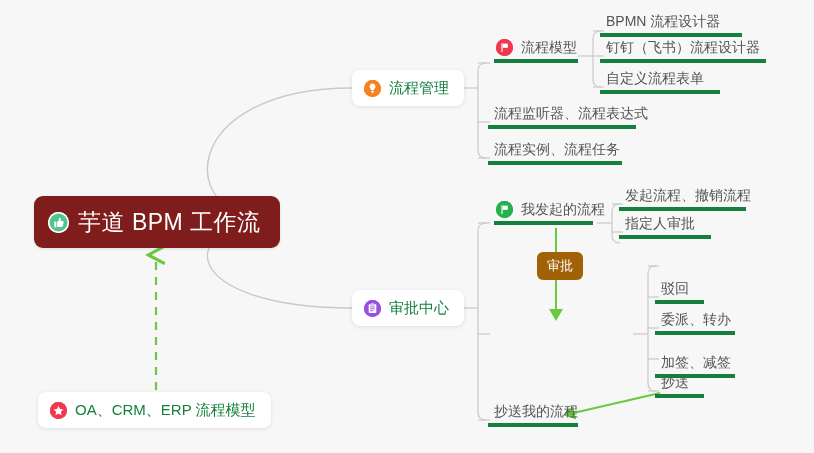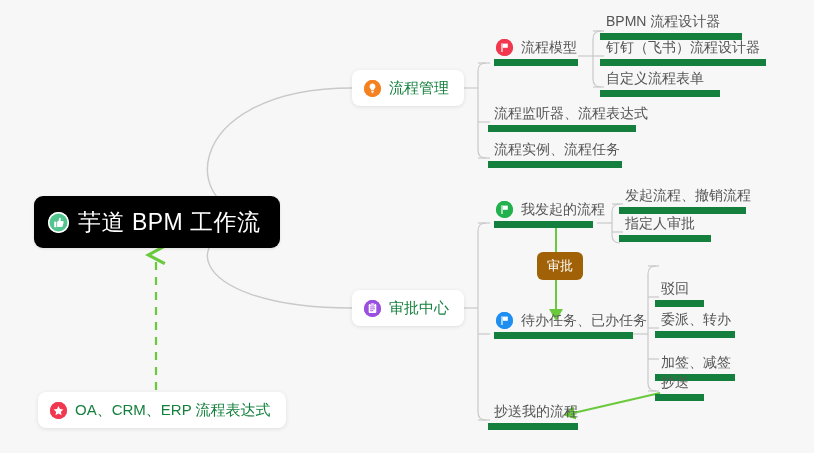--- a/index.html
+++ b/index.html
@@ -10,21 +10,21 @@
     overflow: hidden;
   }
   #canvas { position: relative; width: 814px; height: 453px; }
 
   svg.wires { position: absolute; left:0; top:0; width:814px; height:453px; pointer-events:none; }
 
   
   .root-node {
     position: absolute; left: 34px; top: 196px;
     width: 246px; height: 52px;
-    background: #000000;
+    background: #7f1d1d;
     border-radius: 9px;
     display: flex; align-items: center;
     padding-left: 14px;
     box-shadow: 0 1px 3px rgba(0,0,0,0.10);
   }
   .root-label {
     color: #ffffff; font-size: 23px; letter-spacing: .5px;
     margin-left: 9px; white-space: nowrap;
   }
 
@@ -42,21 +42,21 @@
 
   #node-process-mgmt { left: 352px; top: 70px; }
   #node-approval-center { left: 352px; top: 290px; }
   #node-integration { left: 38px; top: 392px; }
 
   
   .leaf {
     position: absolute;
     display: flex; align-items: flex-end;
     padding: 0 6px 3px 6px;
-    border-bottom: 7px solid #15803d;
+    border-bottom: 4px solid #15803d;
     white-space: nowrap;
   }
   .leaf .txt { font-size: 14px; color: #555; line-height: 18px; }
   .leaf.icon-leaf { padding-left: 2px; }
   .leaf .txt.withicon { margin-left: 8px; }
 
   
   .cicon { width: 17px; height: 17px; border-radius: 50%; flex: 0 0 auto;
            display:flex; align-items:center; justify-content:center; }
   .cicon svg { display:block; }
@@ -215,30 +215,20 @@
   </div>
 
   <div class="leaf" style="left:619px; top:186px; width:127px;">
     <span class="txt">发起流程、撤销流程</span>
   </div>
 
   <div class="leaf" style="left:619px; top:214px; width:92px;">
     <span class="txt">指定人审批</span>
   </div>
 
-  <div class="leaf icon-leaf" style="left:494px; top:311px; width:139px;">
-    <span class="cicon" style="background:#1e8ef1;">
-      <svg width="17" height="17" viewBox="0 0 17 17">
-        <circle cx="8.5" cy="8.5" r="8.5" fill="#1e8ef1"></circle>
-        <rect x="5.4" y="4.2" width="1.2" height="8.8" rx=".5" fill="#ffffff"></rect>
-        <path d="M6.8 4.6 h5 v4.2 h-5 z" fill="#ffffff"></path>
-      </svg>
-    </span>
-    <span class="txt withicon">待办任务、已办任务</span>
-  </div>
 
 
   <div class="leaf" style="left:655px; top:279px; width:49px;">
     <span class="txt">驳回</span>
   </div>
 
   <div class="leaf" style="left:655px; top:310px; width:80px;">
     <span class="txt">委派、转办</span>
   </div>
 
@@ -258,16 +248,16 @@
     <span>审批</span>
   </div>
 
   <div class="pill" id="node-integration">
     <span class="cicon" style="background:#f1384f;">
       <svg width="17" height="17" viewBox="0 0 17 17">
         <circle cx="8.5" cy="8.5" r="8.5" fill="#f1384f"></circle>
         <path d="M8.5 3.9 l1.5 3.05 3.35 .48 -2.42 2.37 .57 3.34 -3-1.58 -3 1.58 .57-3.34 -2.42-2.37 3.35-.48 z" fill="#ffffff"></path>
       </svg>
     </span>
-    <span class="txt">OA、CRM、ERP 流程表达式</span>
+    <span class="txt">OA、CRM、ERP 流程模型</span>
   </div>
 
 </div>
 
 </body></html>

